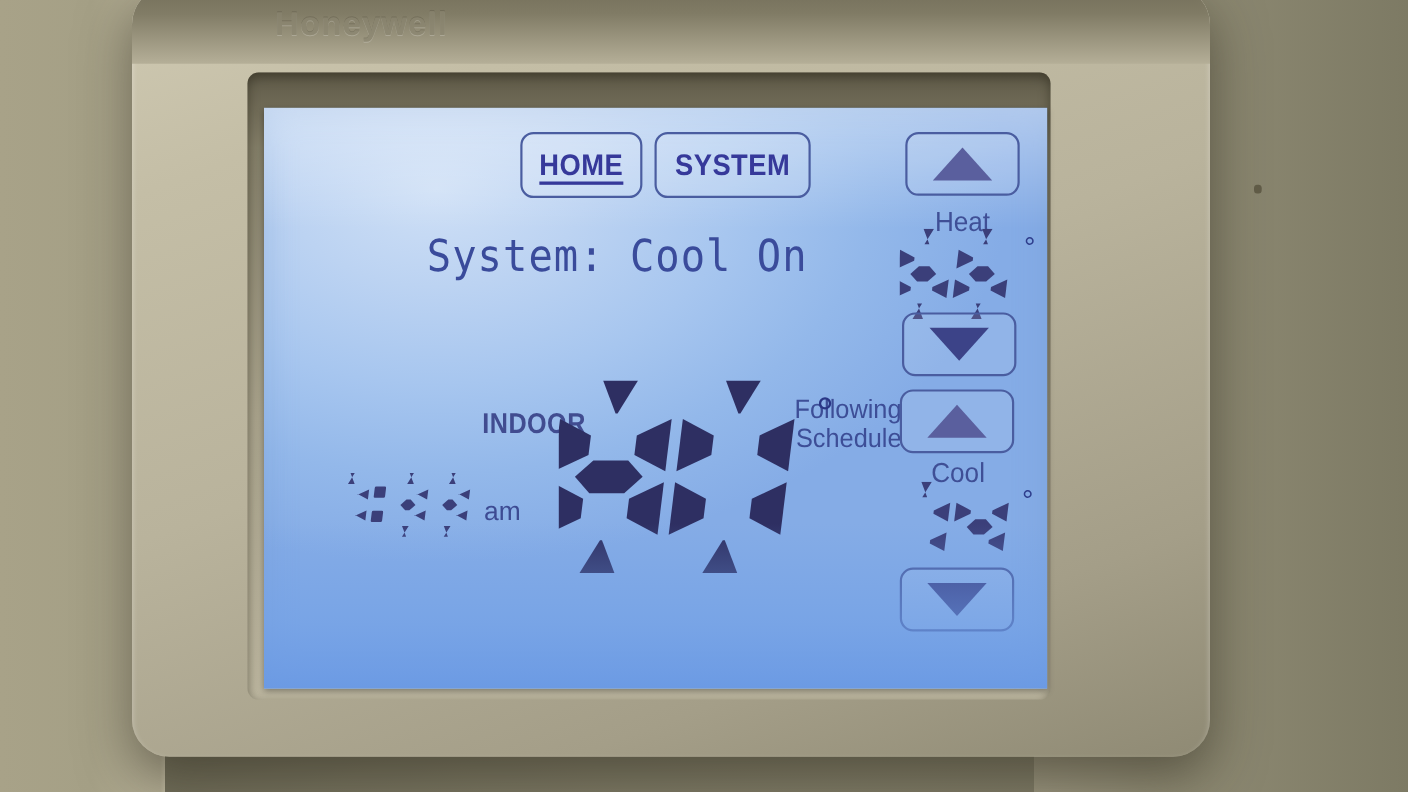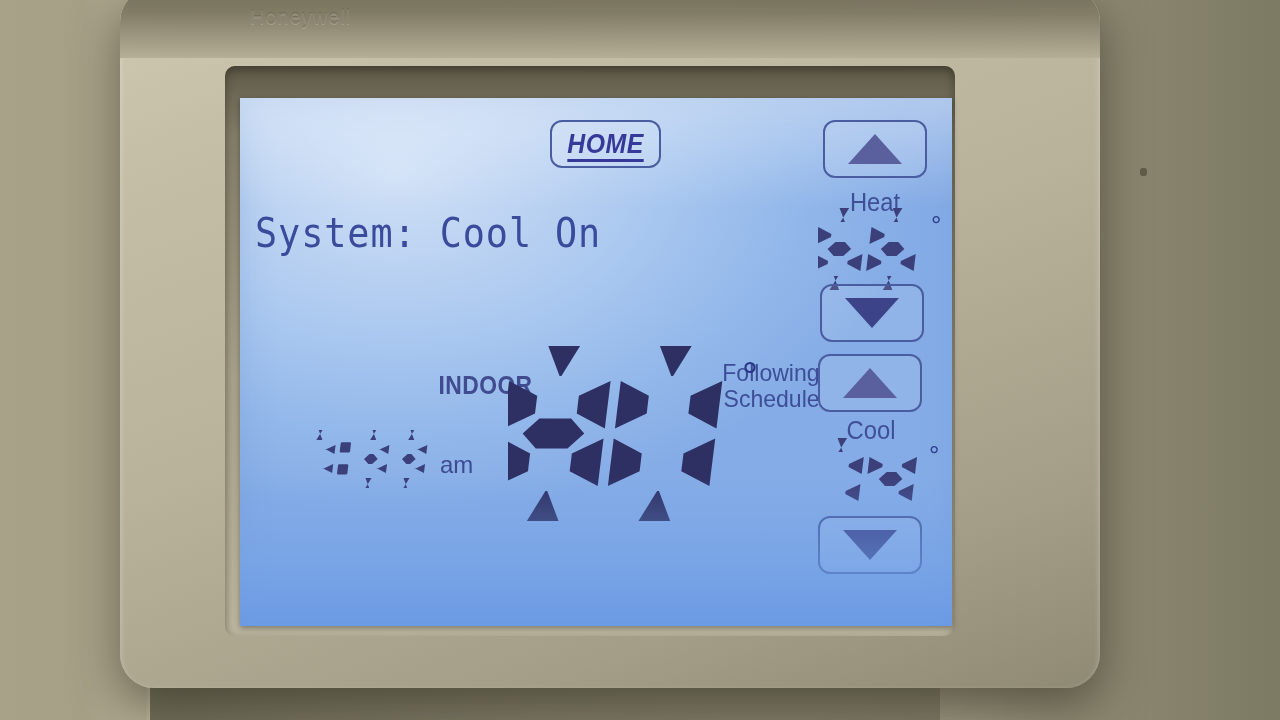--- a/index.html
+++ b/index.html
@@ -47,21 +47,21 @@
       inset 0 3px 6px rgba(255,255,255,.35);
   }
   .body-top-shade{
     position:absolute; left:0; top:0; width:100%; height:70px;
     border-radius:34px 34px 0 0;
     background:linear-gradient(180deg,#6f6a55 0%, #7d7862 35%, #b4ae97 100%);
     opacity:.95;
   }
   .brand{
     position:absolute; left:130px; top:18px;
-    font-size:20px; font-weight:normal; letter-spacing:1px;
+    font-size:30px; font-weight:bold; letter-spacing:1px;
     color:#8a8570;
     text-shadow: 0 1px 0 rgba(255,255,255,.30), 0 -1px 0 rgba(70,66,50,.40);
     opacity:.65;
   }
 
   
   .recess{
     position:absolute; left:105px; top:78px; width:730px; height:570px;
     border-radius:10px;
     background:linear-gradient(180deg,#5f5a48 0%, #837e68 12%, #a9a38c 55%, #bdb7a0 100%);
@@ -87,26 +87,25 @@
     pointer-events:none;
   }
 
   
   .navbar{
     position:absolute; left:0; top:22px; width:100%;
     display:flex; justify-content:center; align-items:flex-start; gap:11px;
     padding-left:18px;
   }
   .navbtn{
-    min-width:92px; height:48px;
+    min-width:92px; height:60px;
     border:2px solid #4a5da0; border-radius:12px;
     background:rgba(255,255,255,.12);
     display:flex; align-items:center; justify-content:flex-start;
     padding:0 12px;
-    font-style:italic;
   }
   .navbtn span{
     font-size:27px; font-weight:bold; letter-spacing:.5px;
     color:#36399a; white-space:nowrap;
     transform:scaleX(.92);
   }
   .navbtn.active span{
     text-decoration:underline; text-underline-offset:6px; text-decoration-thickness:3px;
   }
 
@@ -168,21 +167,21 @@
     position:absolute; left:62px; top:332px;
     display:flex; align-items:center;
   }
   #clock-ampm{
     font-size:24px; color:#3d4b93; margin-left:5px; margin-top:4px;
   }
 
   
   #system-line{
     position:absolute; left:0; top:112px; width:100%;
-    text-align:left; padding-right:70px;
+    text-align:center; padding-right:70px;
   }
   #system-line .dm{
     display:inline-block; font-size:40px; letter-spacing:1px; color:#3a4b9b;
     font-family:"DejaVu Sans Mono", monospace;
     transform:scaleX(.92);
   }
 
   
   .seg     { fill:#3b3f7a; }
   .seg-dk  { fill:#2e2f62; }
@@ -202,20 +201,23 @@
     <div class="brand">Honeywell</div>
     <div class="recess"></div>
   </div>
 
   <div id="lcd">
     <div class="lcd-top-haze"></div>
 
     <div class="navbar">
       <div class="navbtn active">
         <span>HOME</span>
+      </div>
+      <div class="navbtn">
+        <span>SYSTEM</span>
       </div>
     </div>
 
     <div id="system-line">
       <span class="dm">System: Cool On</span>
     </div>
 
     <div class="arrowbtn" id="heat-up">
       <div class="tri up"></div>
     </div>

